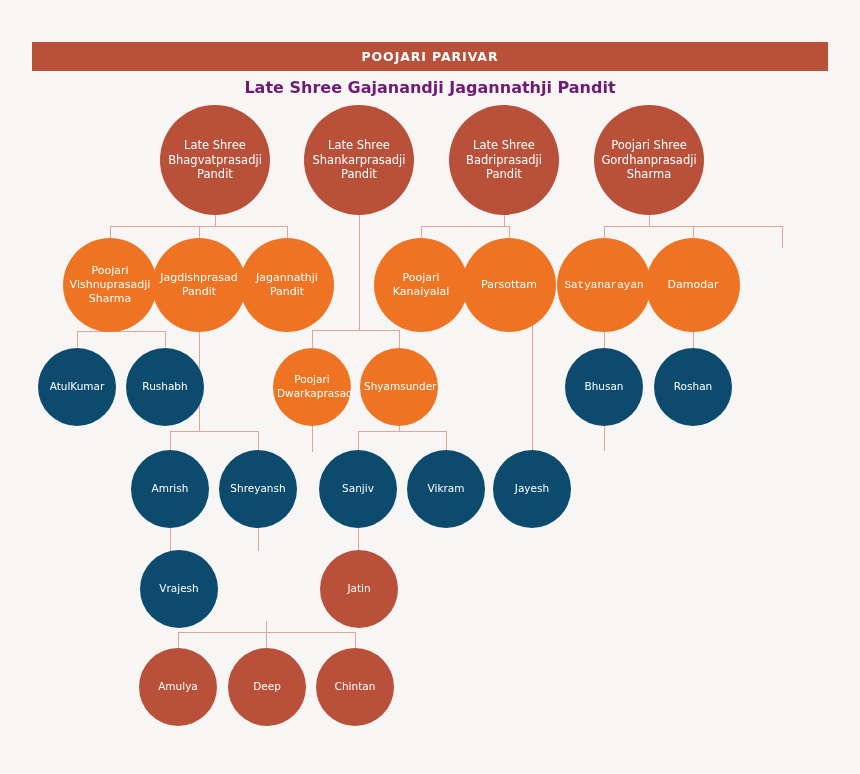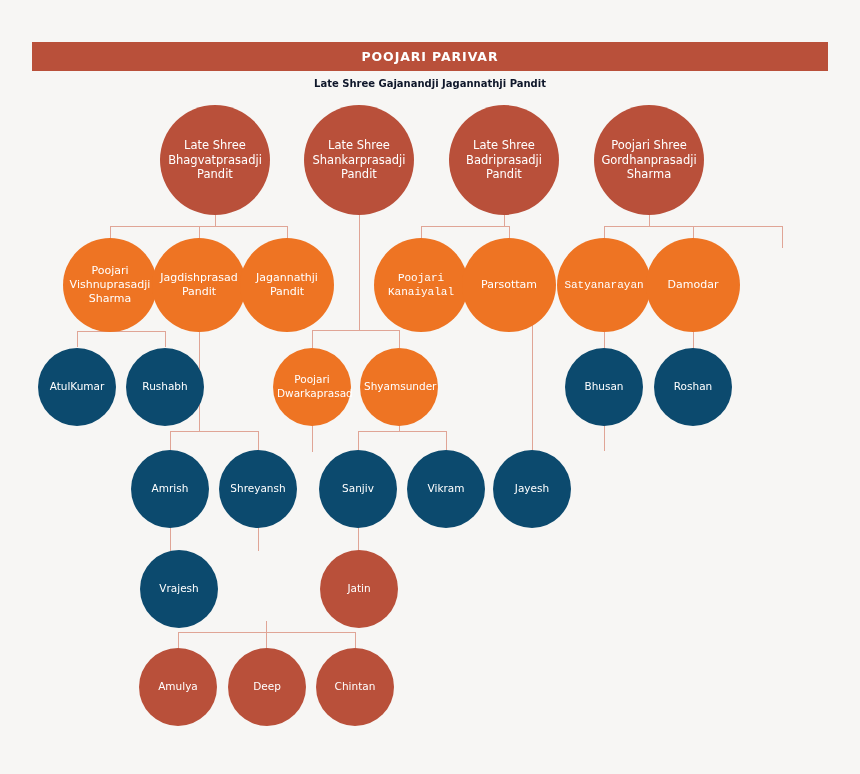--- a/index.html
+++ b/index.html
@@ -13,22 +13,22 @@
   #stage{position:relative;width:796px;height:774px;}
 
   .title-bar{
     position:absolute;left:32px;top:42px;width:796px;height:29px;
     background:#b9503a;color:#ffffff;
     display:flex;align-items:center;justify-content:center;
     font-size:12.5px;font-weight:bold;letter-spacing:.9px;
   }
   .subtitle{
     position:absolute;left:0;top:78px;width:860px;
-    text-align:center;color:#0f172a;
-    font-size:10px;font-weight:bold;
+    text-align:center;color:#701a75;
+    font-size:16px;font-weight:bold;
   }
 
   
   .ln{position:absolute;background:#e0a596;}
   .lv{width:1.3px;}
   .lh{height:1.3px;}
 
   
   .node{
     position:absolute;border-radius:50%;
@@ -136,21 +136,21 @@
     </div>
 
   <div class="node gen1 s-lg" style="left:152px;top:238px;">
     <span>Jagdishprasad Pandit</span>
     </div>
 
   <div class="node gen1 s-lg" style="left:240px;top:238px;">
     <span>Jagannathji Pandit</span>
     </div>
 
-  <div class="node gen1 s-lg" style="left:374px;top:238px;font-family:Liberation Mono, monospace;">
+  <div class="node gen1 s-lg" style="left:374px;top:238px;">
     <span>Poojari Kanaiyalal</span>
     </div>
 
   <div class="node gen1 s-lg" style="left:462px;top:238px;">
     <span>Parsottam</span>
     </div>
 
   <div class="node gen1 s-lg" style="left:557px;top:238px;font-family:Liberation Mono, monospace;">
     <span>Satyanarayan</span>
     </div>

